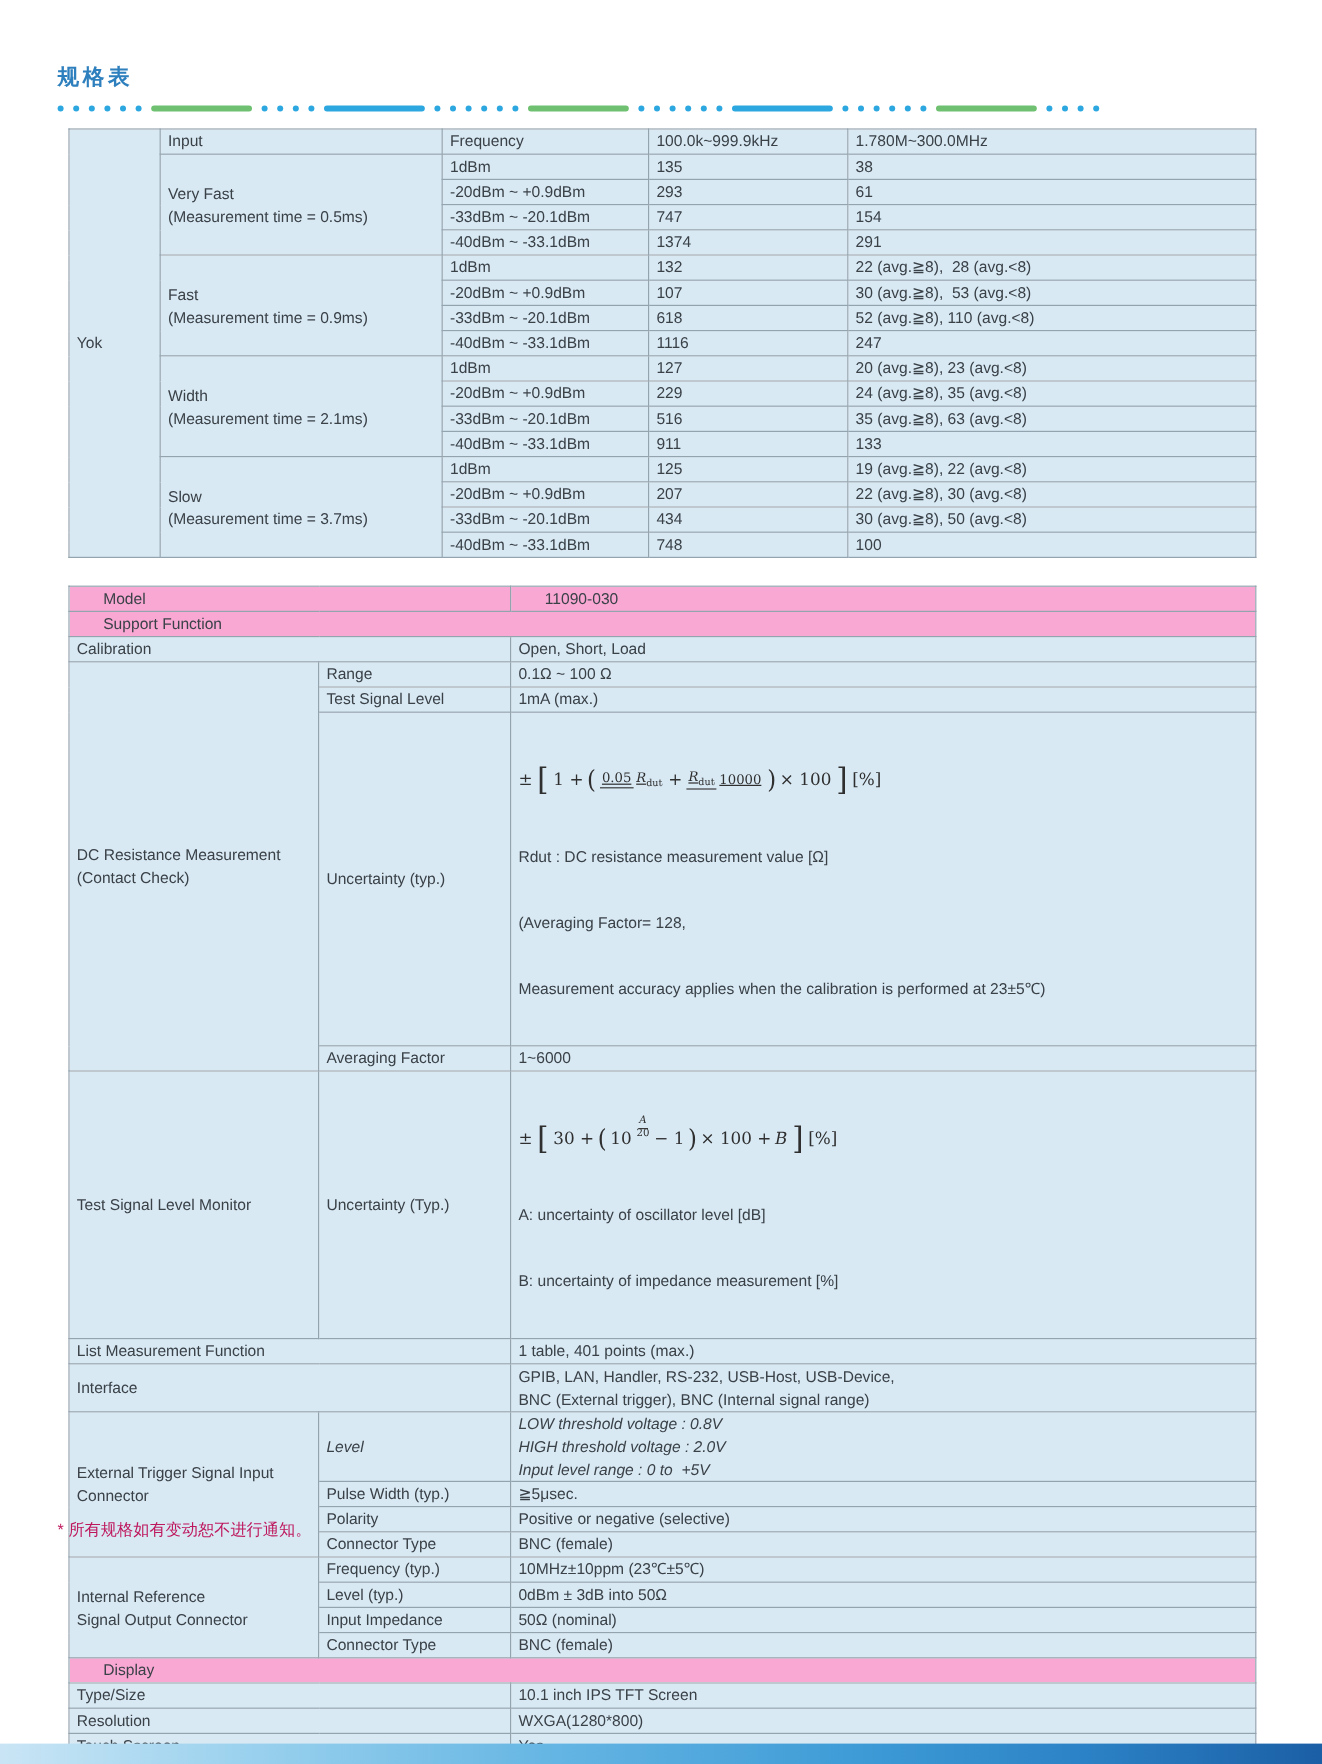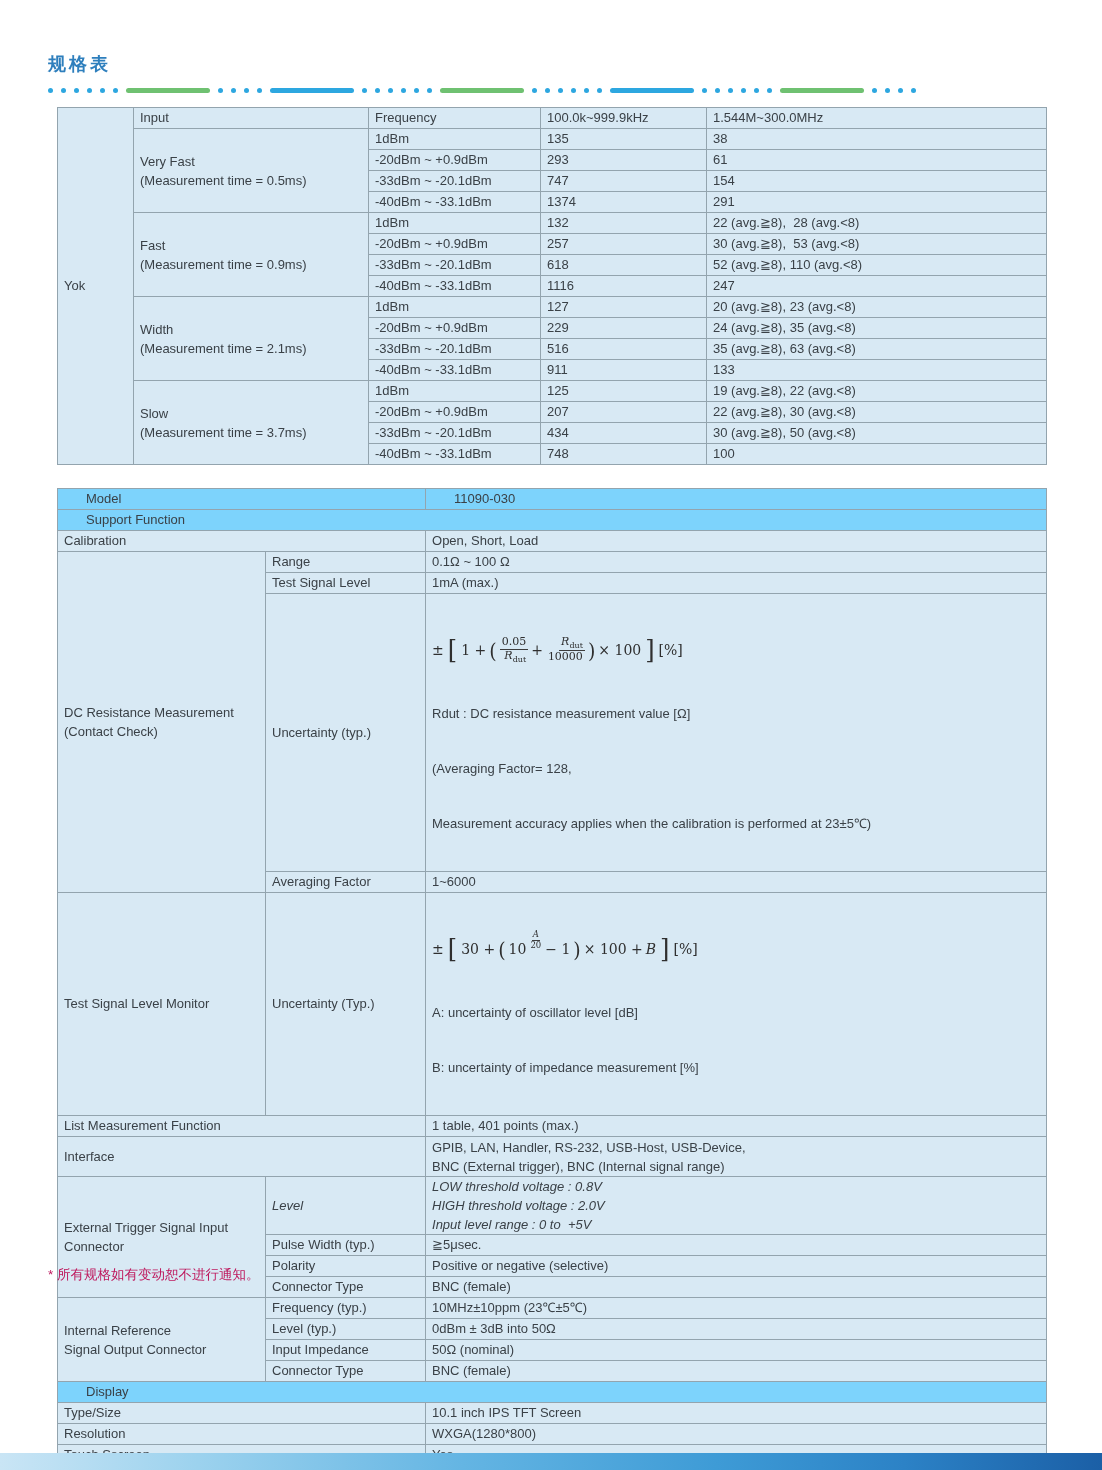--- a/index.html
+++ b/index.html
@@ -13,31 +13,31 @@
   .dash{height:5px;border-radius:2.5px;flex:none;width:84px;}
   .dash.g{background:#6fc171;}
   .dash.b{background:#2da7e0;}
   
   table{border-collapse:collapse;table-layout:fixed;position:absolute;left:57px;
         font-size:13px;color:#3a4147;}
   .t1{top:107px;width:989px;}
   .t2{top:488px;width:989px;}
   td{border:1px solid #93a4ae;background:#d8e9f4;height:20px;padding:0 6px;
      vertical-align:middle;white-space:pre-wrap;overflow:hidden;line-height:18px;}
-  td.sec{background:#7dd3fc;padding-left:28px;}
+  td.sec{background:#f9a8d4;padding-left:28px;}
   td.vtop{vertical-align:top;padding-top:2px;padding-bottom:2px;}
   .grp div,.biglbl div{line-height:19px;}
   .h39{height:39px;} .h57{height:57px;font-style:italic;} .h76{height:76px;} .h94{height:94px;}
   .ml{line-height:19px;}
   
   .formula{display:flex;align-items:center;gap:3px;font-family:"DejaVu Serif",serif;
            font-size:14px;height:36px;color:#2f2f2f;}
   .brk{font-size:24px;font-weight:400;line-height:1;transform:scaleY(1.08);margin:0 1px;}
   .par{font-size:19px;line-height:1;transform:scaleY(1.1);}
-  .fr{display:inline-flex;flex-direction:column;align-items:flex-end;font-size:11px;line-height:1.15;}
+  .fr{display:inline-flex;align-items:center;font-size:11px;line-height:1.15;text-decoration:underline;}
   .fr .n{border-bottom:1px solid #3c3c3c;padding:0 2px;display:block;}
   .fr .d{display:block;padding:0 2px;}
   .fr i,.fvar{font-style:italic;font-family:"DejaVu Serif",serif;}
   .fr sub{font-size:8px;}
   .expfr{display:inline-flex;flex-direction:column;align-items:center;font-size:8.5px;
          line-height:1.15;position:relative;top:-9px;margin:0 1px;}
   .expfr .en{border-bottom:1px solid #3c3c3c;font-style:italic;padding:0 1px;}
   .note{font-size:13px;line-height:19px;font-family:"Liberation Sans",sans-serif;white-space:pre-wrap;}
   .footnote{position:absolute;left:48px;top:1266px;font-size:13.5px;color:#be185d;}
   .footer-bar{position:absolute;left:0;top:1453px;width:1102px;height:17px;
@@ -97,21 +97,21 @@
         <col style="width:172px">
         <col style="width:166px">
         <col style="width:340px">
       </colgroup>
     <tbody>
         <tr>
       <td rowspan="17">Yok</td>
       <td>Input</td>
       <td>Frequency</td>
       <td>100.0k~999.9kHz</td>
-      <td>1.544M~300.0MHz</td>
+      <td>1.780M~300.0MHz</td>
     </tr>
     <tr>
           <td rowspan="4" class="grp"><div>Very Fast</div><div>(Measurement time = 0.5ms)</div></td>
           <td>1dBm</td>
           <td>135</td>
           <td>38</td>
         </tr>
     <tr>
           <td>-20dBm ~ +0.9dBm</td>
           <td>293</td>
@@ -128,21 +128,21 @@
           <td>291</td>
         </tr>
     <tr>
           <td rowspan="4" class="grp"><div>Fast</div><div>(Measurement time = 0.9ms)</div></td>
           <td>1dBm</td>
           <td>132</td>
           <td>22 (avg.≧8),  28 (avg.&lt;8)</td>
         </tr>
     <tr>
           <td>-20dBm ~ +0.9dBm</td>
-          <td>257</td>
+          <td>107</td>
           <td>30 (avg.≧8),  53 (avg.&lt;8)</td>
         </tr>
     <tr>
           <td>-33dBm ~ -20.1dBm</td>
           <td>618</td>
           <td>52 (avg.≧8), 110 (avg.&lt;8)</td>
         </tr>
     <tr>
           <td>-40dBm ~ -33.1dBm</td>
           <td>1116</td>

